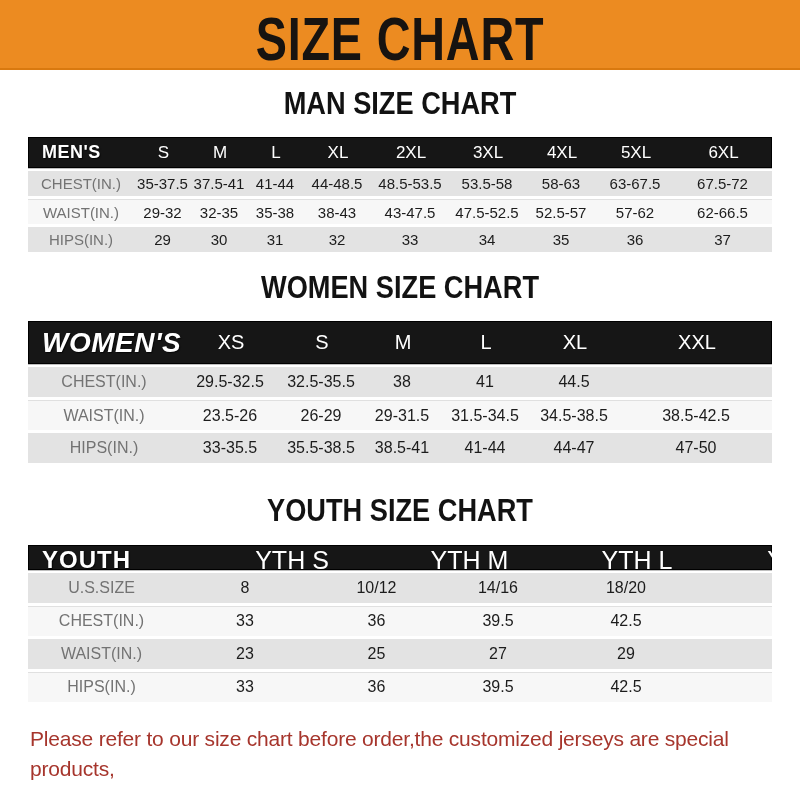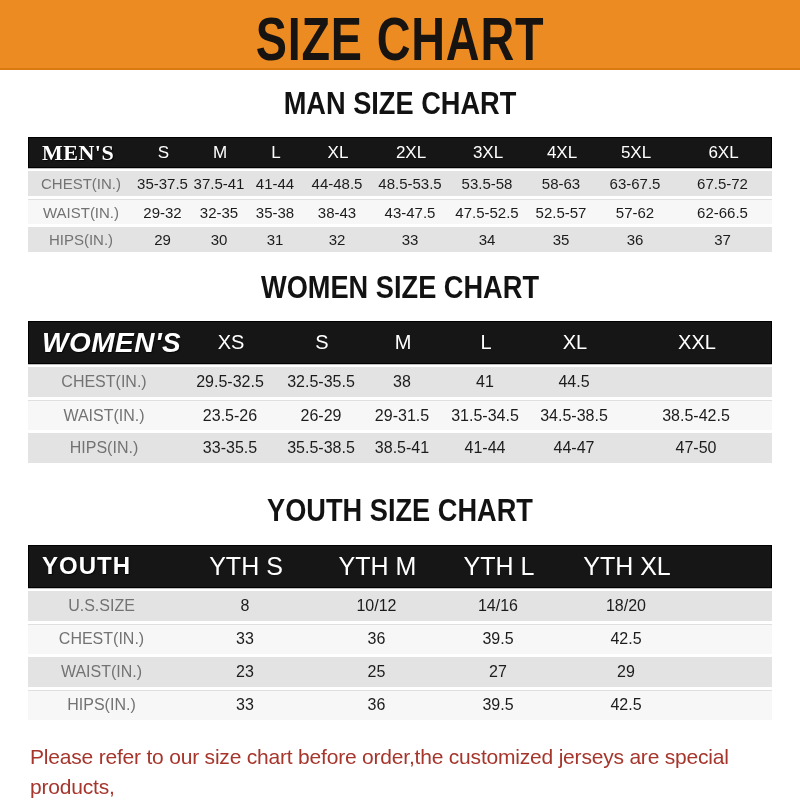--- a/index.html
+++ b/index.html
@@ -41,27 +41,27 @@
   .size-table .thead, .size-table .trow { display: grid; align-items: center; }
 
   .size-table .thead {
     background: var(--table-header-bg);
     color: #ffffff;
     border: 1px solid #000;
     box-shadow: 0 1px 0 rgba(0,0,0,0.25);
   }
   .men   .thead { height: 31px; }
   .women .thead { height: 43px; }
-  .youth .thead { height: 43px; }
+  .youth .thead { height: 25px; gap: 46px; }
 
   .corner {
     font-weight: 700; padding-left: 13px; white-space: nowrap;
     text-shadow: 1px 1px 1px rgba(0,0,0,0.7);
   }
-  .men   .corner { font-size: 22px; letter-spacing: 0.5px; font-family: Liberation Serif, serif; }
+  .men   .corner { font-size: 18px; letter-spacing: 0.5px; }
   .women .corner { font-size: 28px; letter-spacing: 0.5px; font-style: italic; }
   .youth .corner { font-size: 24px; letter-spacing: 1px; }
 
   .hcell.size { text-align: center; font-weight: 400; white-space: nowrap; }
   .men   .hcell.size { font-size: 17px; }
   .women .hcell.size { font-size: 20px; }
   .youth .hcell.size { font-size: 25px; }
 
   .trow { margin-top: 3px; }
   .trow.shade { background: var(--row-shade); }

